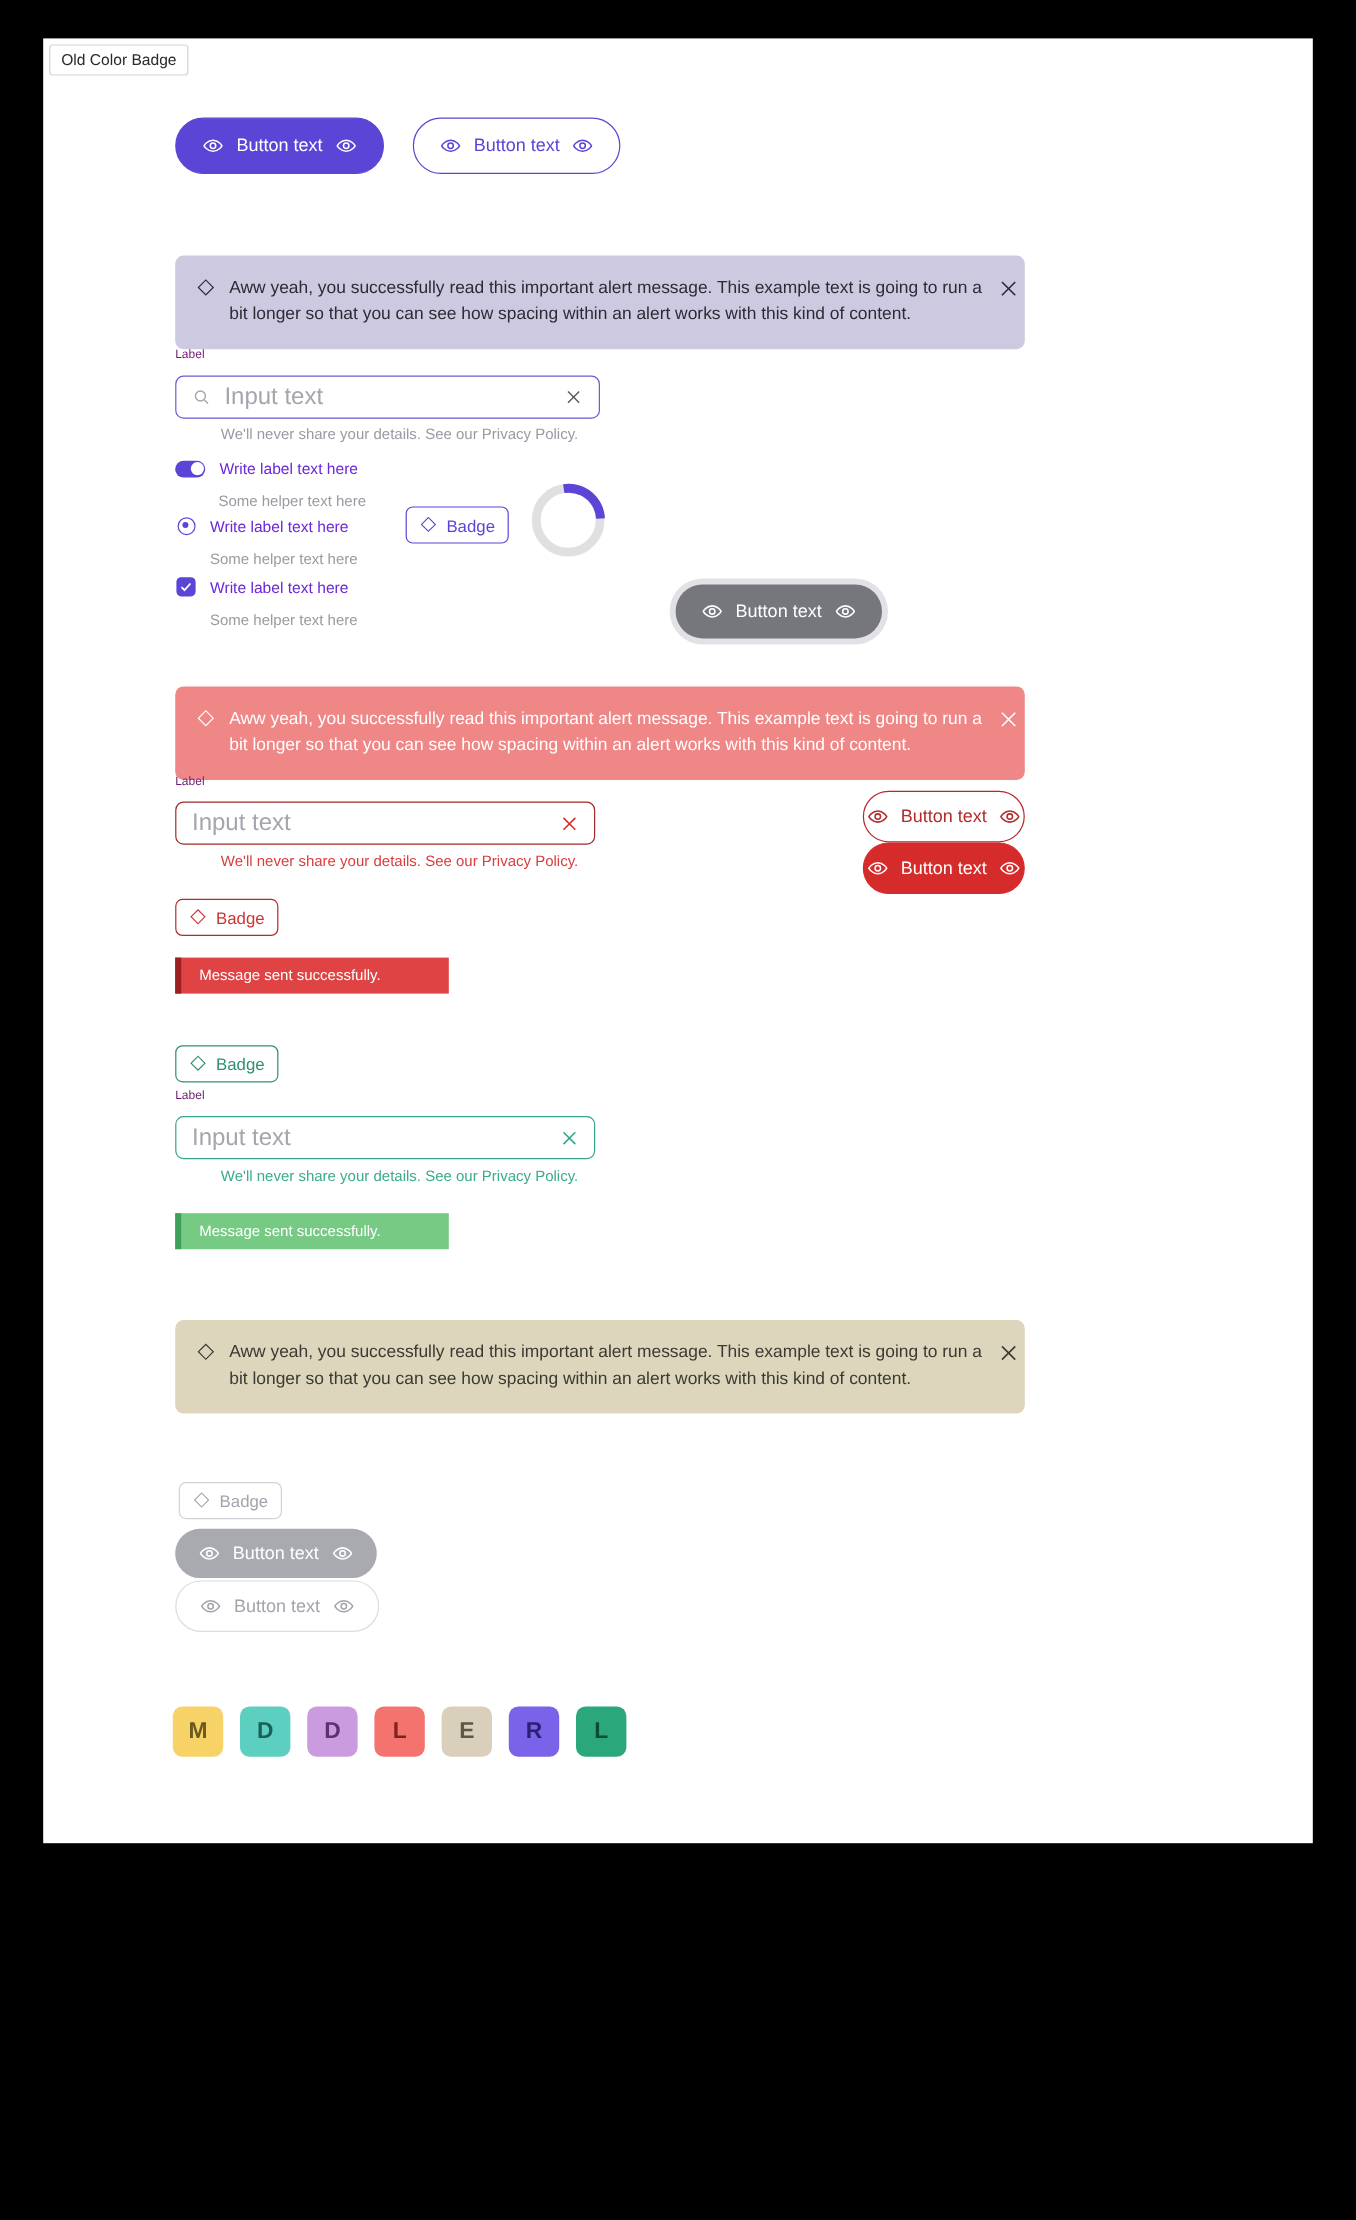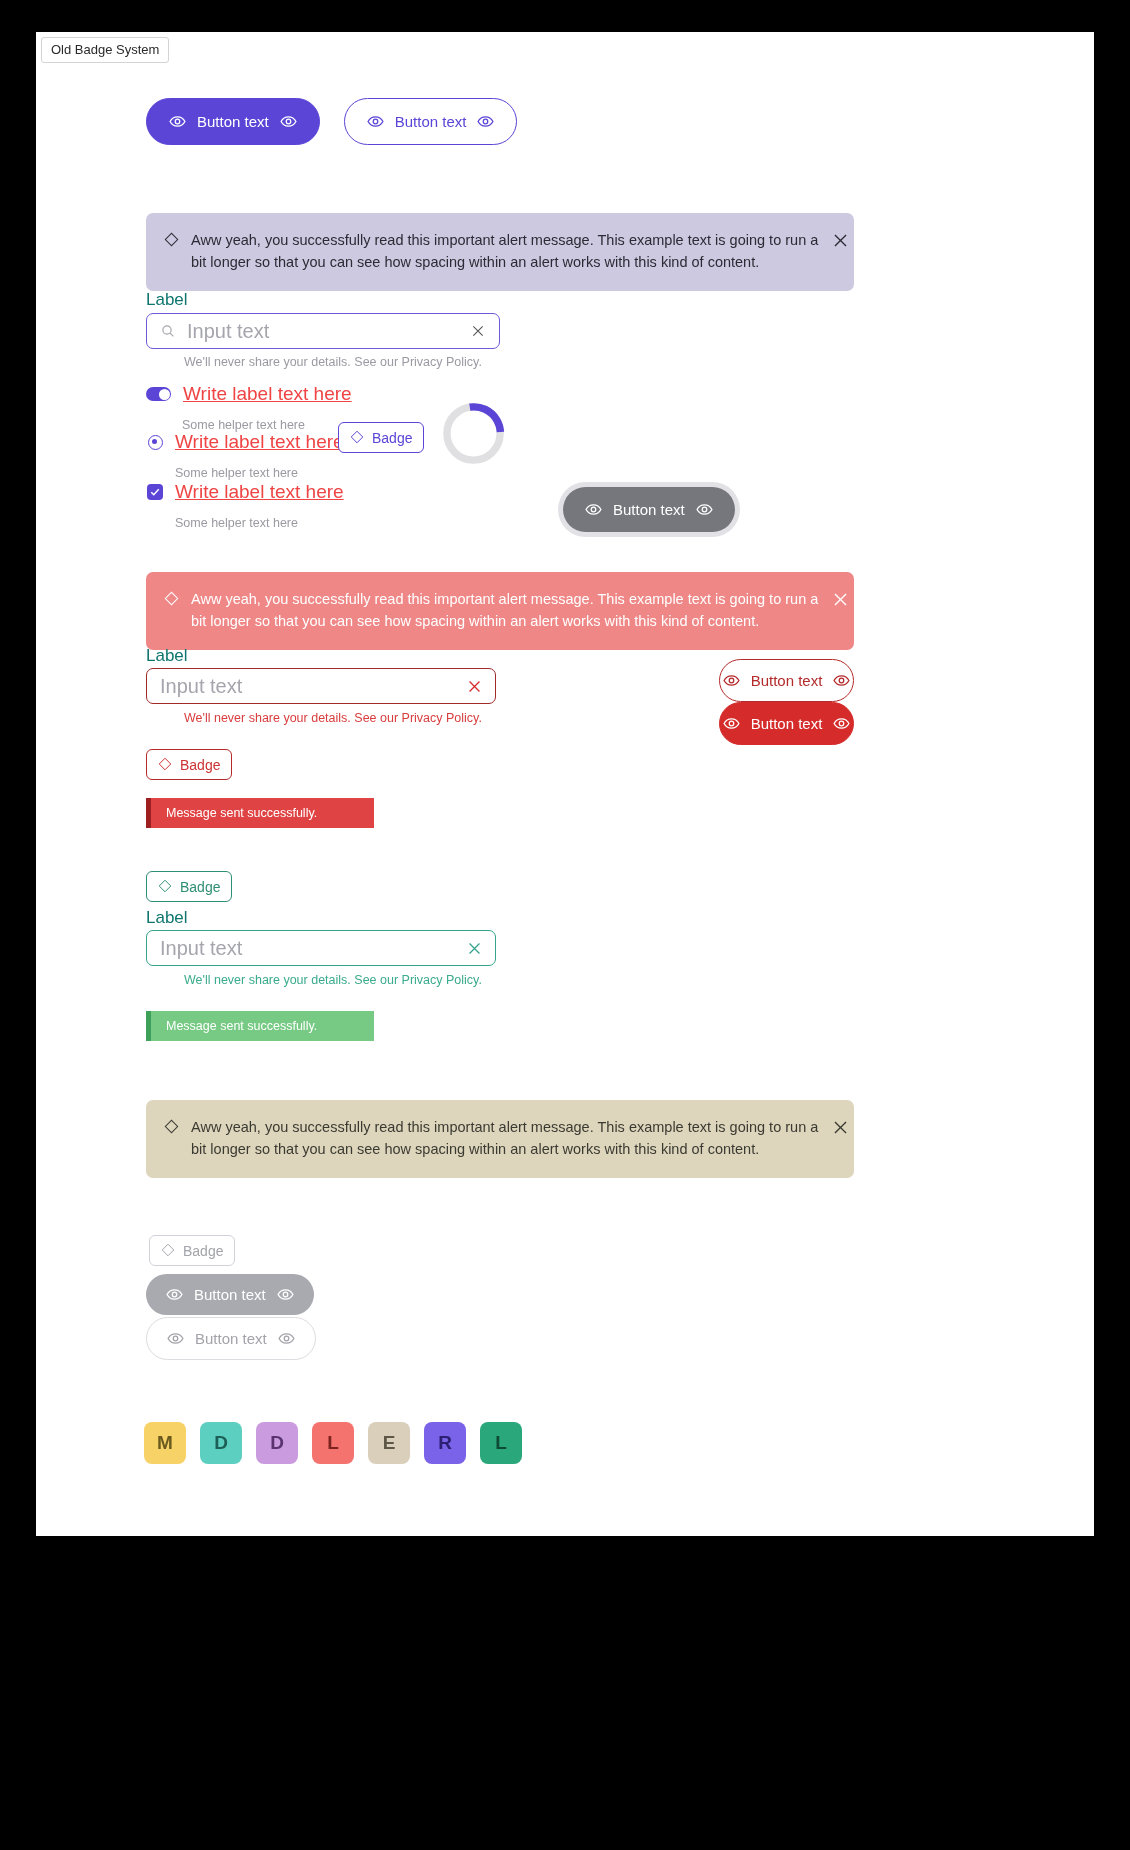--- a/index.html
+++ b/index.html
@@ -59,41 +59,41 @@
     font-size:14.5px;
     line-height:1.5;
   }
   .alert .alert-body { flex:1; }
   .alert .closebtn { flex:none; cursor:pointer; margin-top:1px; }
   .alert-neutral { left:110px; top:181px; width:708px; background:#cdc9e0; color:#2b2b35; }
   .alert-danger  { left:110px; top:540px; width:708px; background:#ef8787; color:#ffffff; }
   .alert-warning { left:110px; top:1068px; width:708px; background:#ddd6bc; color:#3b3a32; }
 
   
-  .fieldlabel { position:absolute; font-size:17px; color:#0f766e; }
+  .fieldlabel { position:absolute; font-size:10px; color:#701a75; }
   .field {
     position:absolute;
     display:flex; align-items:center;
     background:#fff;
     border-radius:7px;
     height:36px;
     padding:0 13px;
     gap:10px;
   }
   .field .ph { flex:1; font-size:20px; color:#a5a5ad; }
   .helper { position:absolute; font-size:12.5px;margin-left:38px; }
 
   .field-default { left:110px; top:281px; width:354px; border:1.4px solid #6d5ad6; }
   .field-danger  { left:110px; top:636px; width:350px; border:1.4px solid #9e2a2a; height:36px; }
   .field-success { left:110px; top:898px; width:350px; border:1.4px solid #34a38a; height:36px; }
 
   
   .ctrl { position:absolute; }
   .ctrl-row { display:flex; align-items:center; gap:12px; }
-  .ctrl-label { font-size:19px; color:#ef4444;text-decoration:underline; }
+  .ctrl-label { font-size:13px; color:#6d28d9; }
   .ctrl-help { font-size:12.5px; color:#9a9aa2; margin-left:36px; margin-top:13px; }
 
   .toggle {
     width:25px; height:14px; border-radius:999px; background:#5a45d6;
     position:relative; flex:none; cursor:pointer;
   }
   .toggle:after {
     content:""; position:absolute; right:1.5px; top:1.5px;
     width:11px; height:11px; border-radius:50%; background:#fff;
   }
@@ -180,21 +180,21 @@
     width:42px; height:42px; border-radius:8px;
     display:flex; align-items:center; justify-content:center;
     font-size:19px; font-weight:bold;
   }
 </style>
 </head>
 <body>
 
 <div class="page">
 
-  <div class="tab-chip">Old Badge System</div>
+  <div class="tab-chip">Old Color Badge</div>
 
   <div class="content">
 
     <div class="btnrow">
       <div class="btn btn-primary">
         <span class="eye">
           <svg viewBox="0 0 24 24" width="17" height="17" fill="none" stroke="currentColor" stroke-width="1.8">
               <path d="M1.5 12S5 5.5 12 5.5 22.5 12 22.5 12 19 18.5 12 18.5 1.5 12 1.5 12z"></path>
               <circle cx="12" cy="12" r="3.2"></circle>
             </svg>

